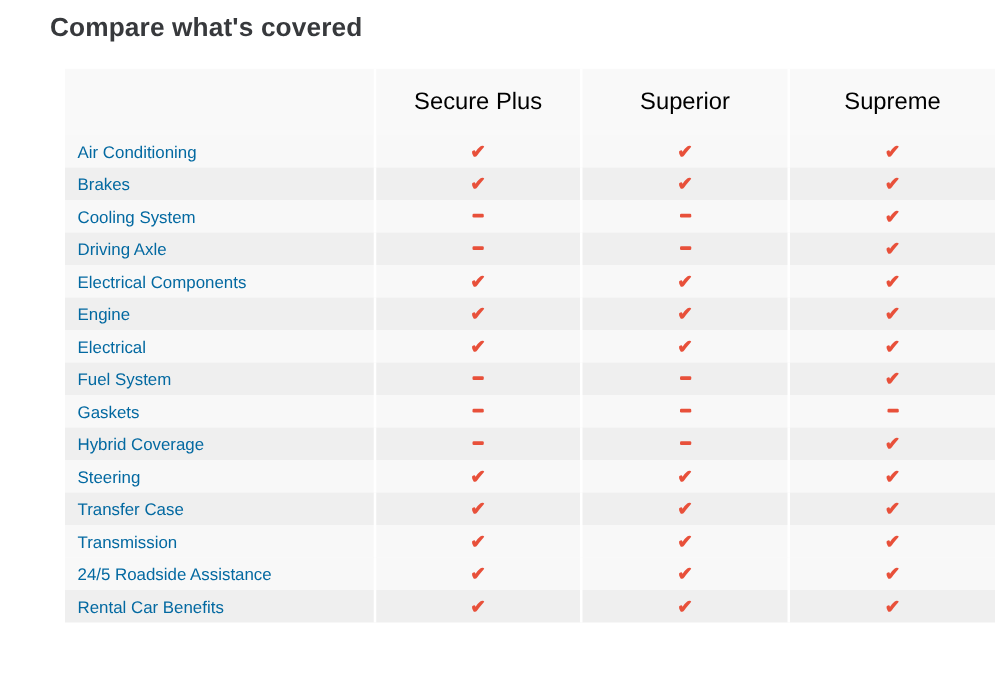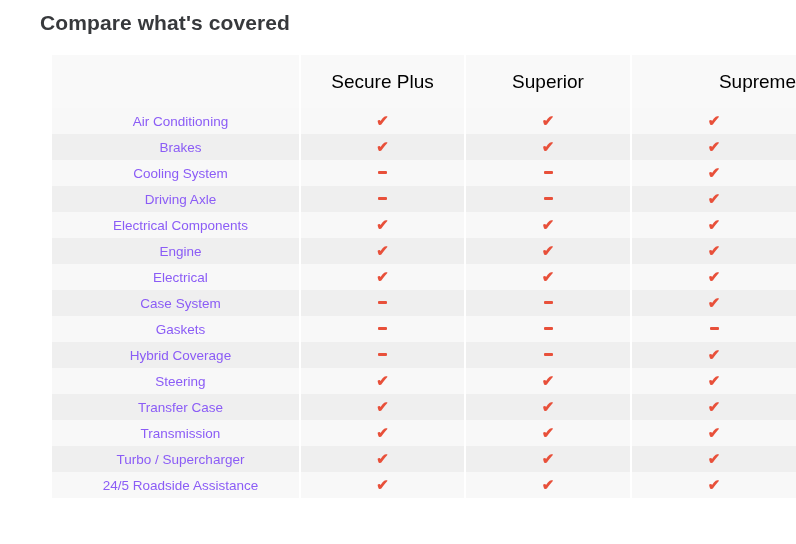--- a/index.html
+++ b/index.html
@@ -55,39 +55,39 @@
     font-size: 19px;
     color: #000000;
     text-align: center;
     padding: 0;
     border-right: 2px solid #ffffff;
     vertical-align: middle;
   }
   thead th.feature-head {
     border-right: 2px solid #ffffff;
   }
-  thead th:last-child { border-right: none; text-align: right; }
+  thead th:last-child { border-right: none; }
 
   tbody tr { height: 26px; }
   tbody tr.odd  td { background: #f8f8f8; }
   tbody tr.even td { background: #efefef; }
 
   tbody td {
     padding: 0;
     height: 26px;
     border-right: 2px solid #ffffff;
     vertical-align: middle;
   }
   tbody td:last-child { border-right: none; }
 
   td.feature {
-    text-align: center;
+    text-align: left;
     padding-left: 10px;
     font-size: 13.5px;
-    color: #8b5cf6;
+    color: #0369a1;
     white-space: nowrap;
   }
   td.mark {
     text-align: center;
   }
   .glyph-check {
     display: inline-block;
     color: #e8503a;
     font-size: 15px;
     line-height: 1;
@@ -164,21 +164,21 @@
             <td class="mark"><span class="glyph-check">✔</span></td>
             <td class="mark"><span class="glyph-check">✔</span></td>
           </tr>
           <tr class="odd">
             <td class="feature">Electrical</td>
             <td class="mark"><span class="glyph-check">✔</span></td>
             <td class="mark"><span class="glyph-check">✔</span></td>
             <td class="mark"><span class="glyph-check">✔</span></td>
           </tr>
           <tr class="even">
-            <td class="feature">Case System</td>
+            <td class="feature">Fuel System</td>
             <td class="mark"><span class="glyph-dash"></span></td>
             <td class="mark"><span class="glyph-dash"></span></td>
             <td class="mark"><span class="glyph-check">✔</span></td>
           </tr>
           <tr class="odd">
             <td class="feature">Gaskets</td>
             <td class="mark"><span class="glyph-dash"></span></td>
             <td class="mark"><span class="glyph-dash"></span></td>
             <td class="mark"><span class="glyph-dash"></span></td>
           </tr>
@@ -199,28 +199,28 @@
             <td class="mark"><span class="glyph-check">✔</span></td>
             <td class="mark"><span class="glyph-check">✔</span></td>
             <td class="mark"><span class="glyph-check">✔</span></td>
           </tr>
           <tr class="odd">
             <td class="feature">Transmission</td>
             <td class="mark"><span class="glyph-check">✔</span></td>
             <td class="mark"><span class="glyph-check">✔</span></td>
             <td class="mark"><span class="glyph-check">✔</span></td>
           </tr>
-          <tr class="even">
-            <td class="feature">Turbo / Supercharger</td>
-            <td class="mark"><span class="glyph-check">✔</span></td>
-            <td class="mark"><span class="glyph-check">✔</span></td>
-            <td class="mark"><span class="glyph-check">✔</span></td>
-          </tr>
           <tr class="odd">
             <td class="feature">24/5 Roadside Assistance</td>
+            <td class="mark"><span class="glyph-check">✔</span></td>
+            <td class="mark"><span class="glyph-check">✔</span></td>
+            <td class="mark"><span class="glyph-check">✔</span></td>
+          </tr>
+          <tr class="even">
+            <td class="feature">Rental Car Benefits</td>
             <td class="mark"><span class="glyph-check">✔</span></td>
             <td class="mark"><span class="glyph-check">✔</span></td>
             <td class="mark"><span class="glyph-check">✔</span></td>
           </tr>
         </tbody>
     </table>
   </div>
 
 </div>
 

